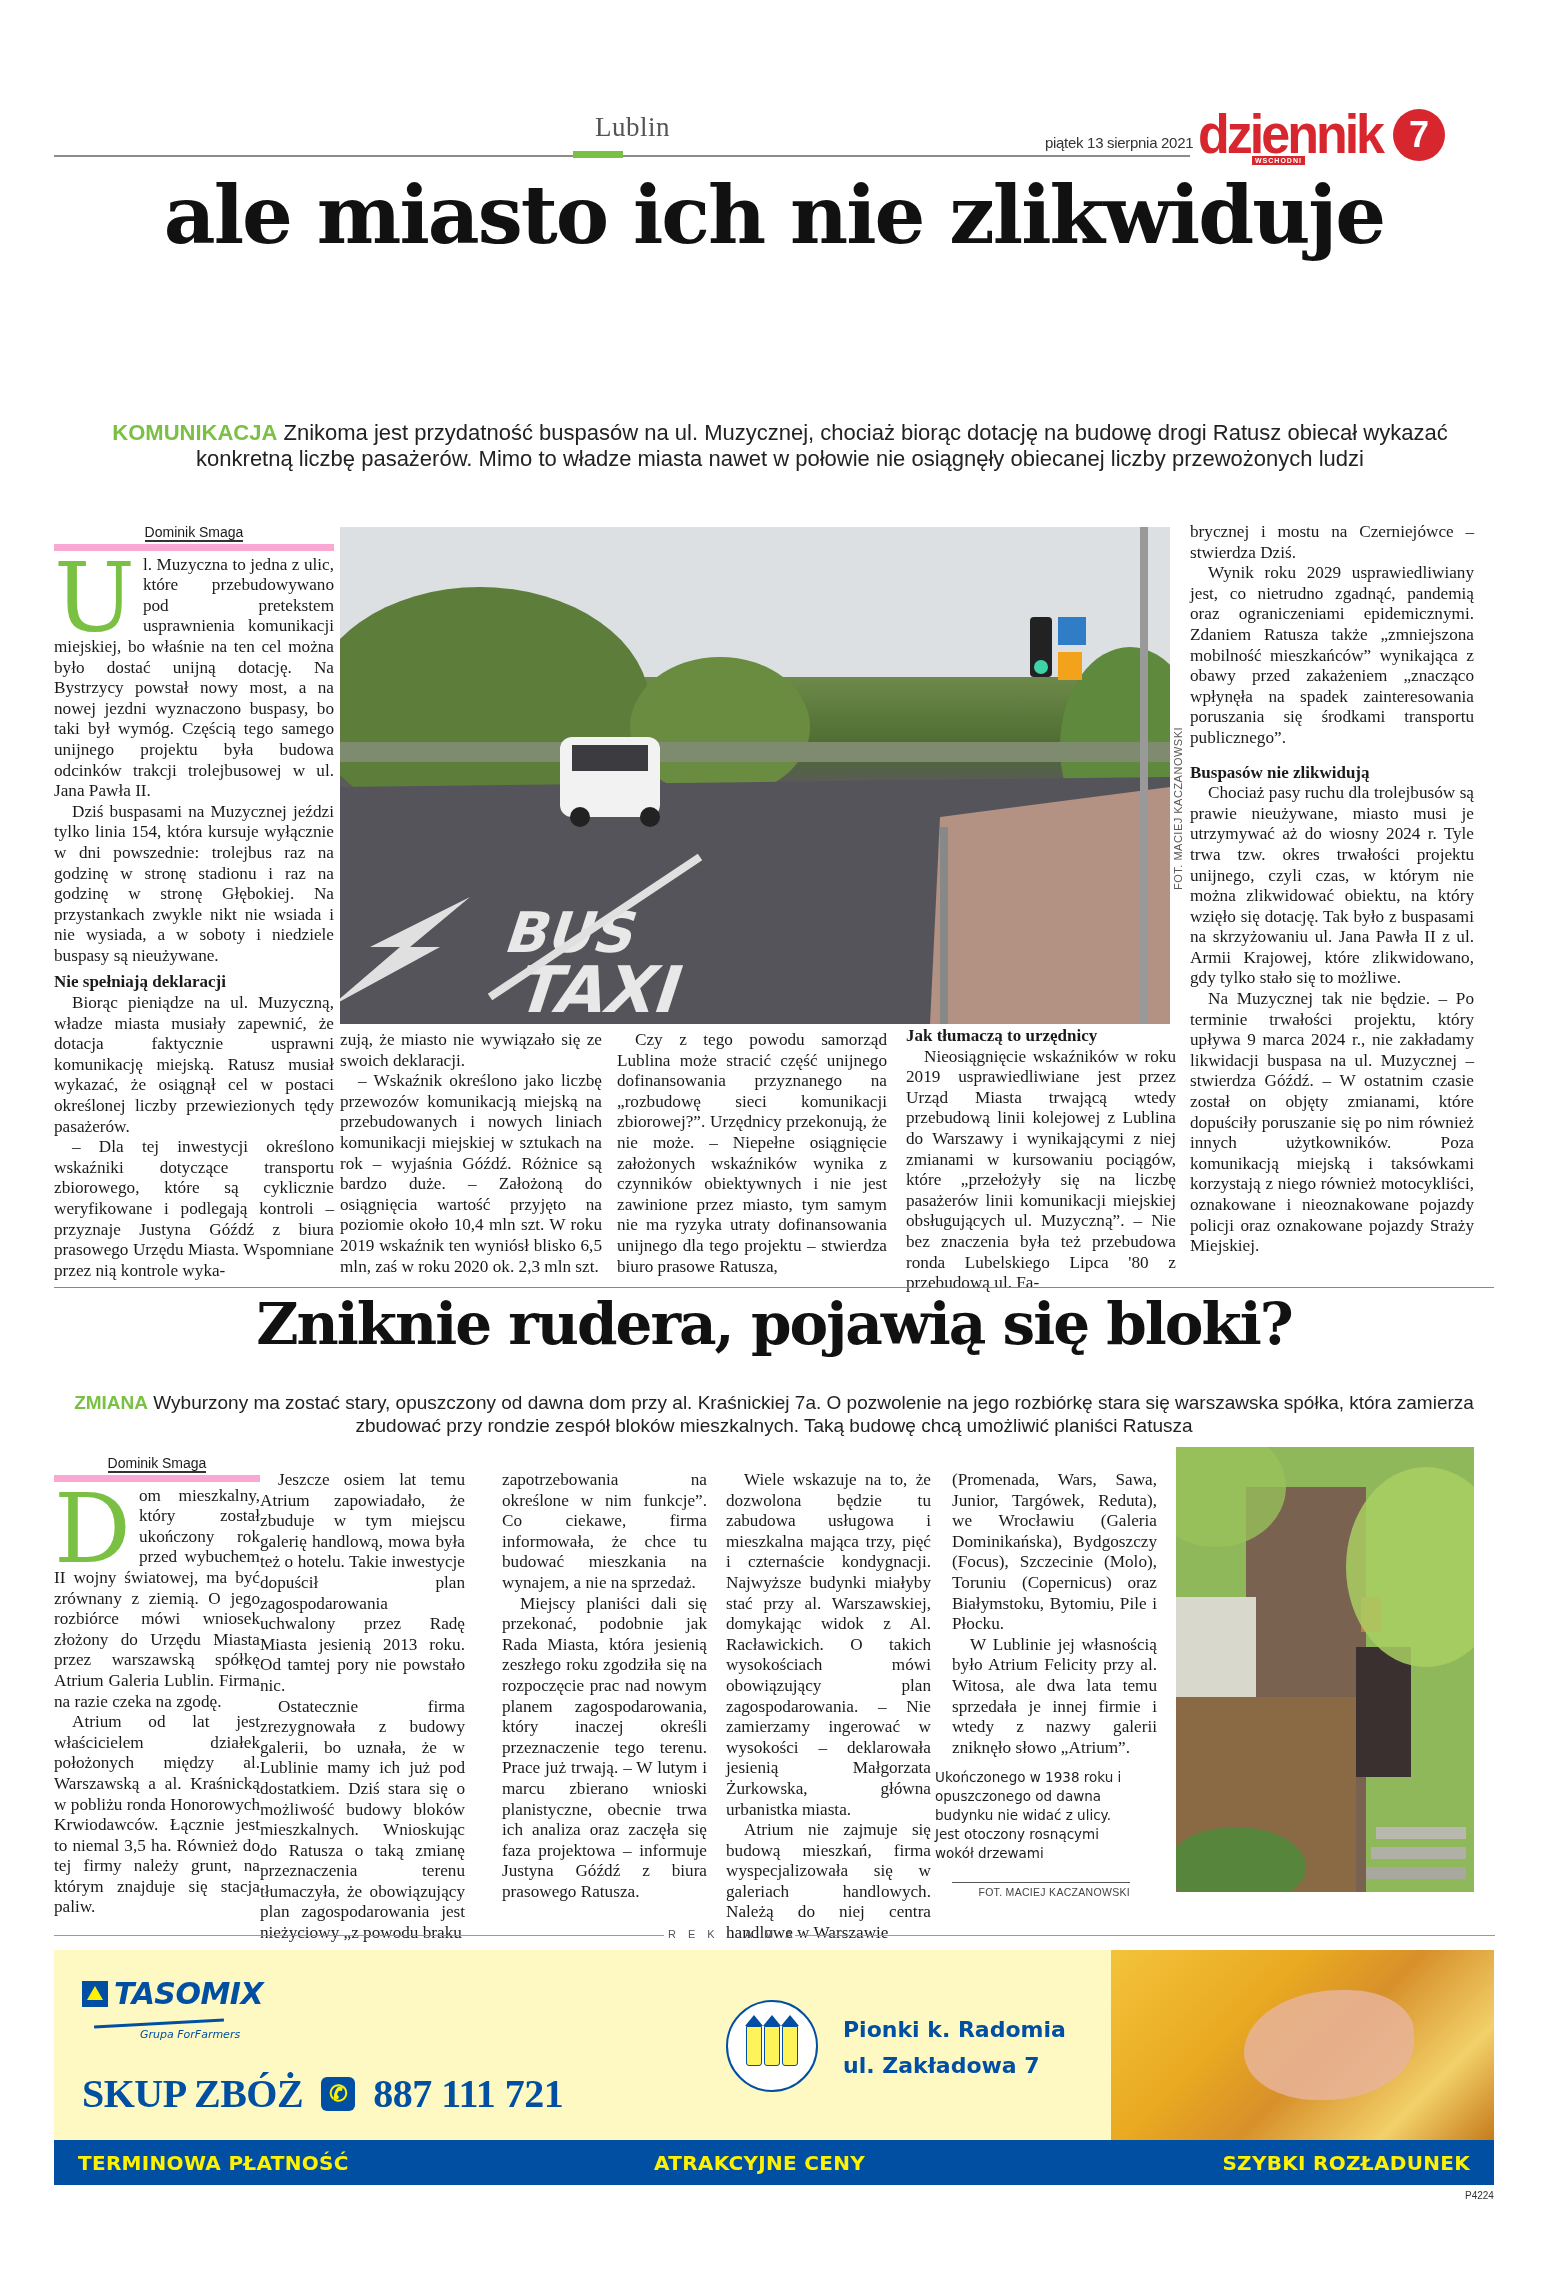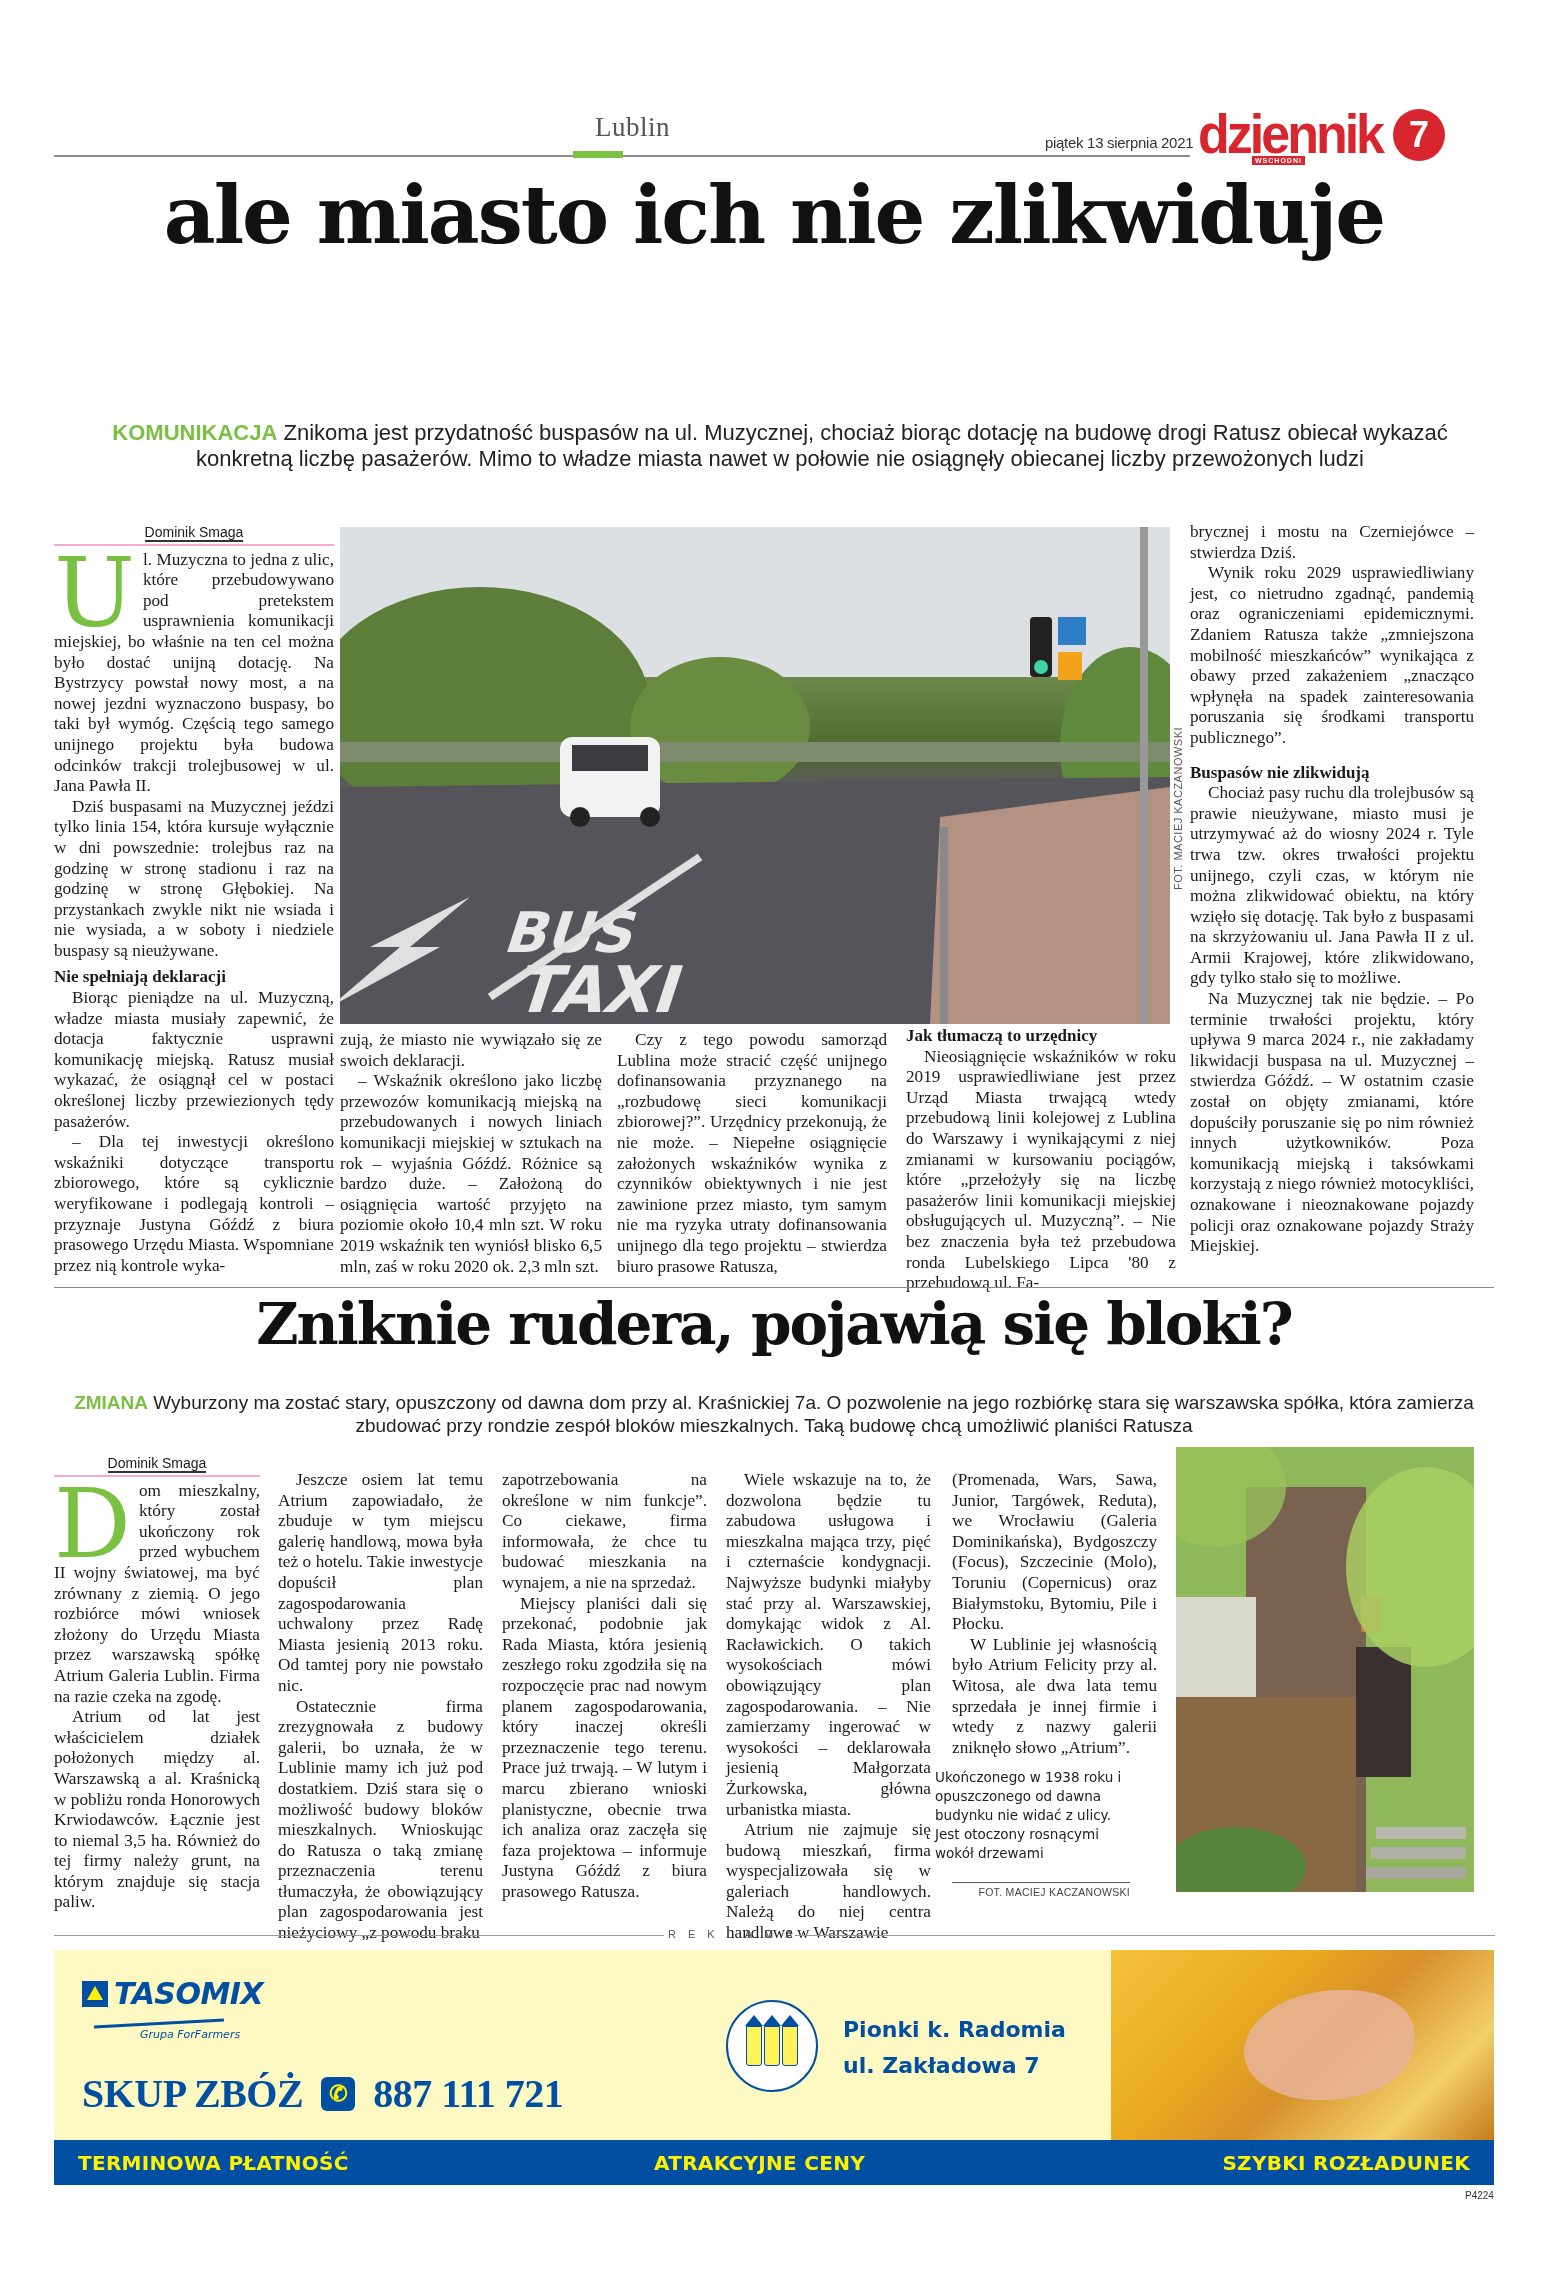--- a/index.html
+++ b/index.html
@@ -22,21 +22,21 @@
   .h1 { left: 54px; top: 172px; width: 1440px; font-size: 80px; }
   .lead { font-family: "Liberation Sans", sans-serif; font-size: 22px; color: #222; text-align: center; line-height: 1.2; }
   .lead .kicker { color: #7ac143; font-weight: bold; }
   .lead1 { left: 80px; top: 420px; width: 1400px; }
 
   
   .col { font-family: "Liberation Serif", serif; font-size: 17.2px; line-height: 20.6px; text-align: justify; hyphens: manual; color: #1a1a1a; }
   .col p { text-indent: 18px; }
   .col p.noindent { text-indent: 0; }
   .col h4 { font-family: "Liberation Serif", serif; font-size: 17px; font-weight: bold; margin-top: 6px; text-indent: 0; }
-  .byline { font-family: "Liberation Sans", sans-serif; font-size: 14px; text-align: center; border-bottom: 2px solid #f9a8d4; padding-bottom: 1px; margin-bottom: 4px; }
+  .byline { font-family: "Liberation Sans", sans-serif; font-size: 14px; text-align: center; border-bottom: 7px solid #f9a8d4; padding-bottom: 1px; margin-bottom: 4px; }
   .byline span { border-bottom: 2px solid #333; }
   .dropcap { float: left; font-family: "DejaVu Serif", serif; font-size: 96px; line-height: 78px; color: #7ac143; margin: 4px 8px 0 0; font-weight: normal; }
 
   .photo1 { left: 340px; top: 527px; width: 830px; height: 497px; overflow: hidden; background: linear-gradient(180deg, #dfe2e4 0%, #d6dadb 28%, #6e8a4a 30%, #4c6a30 45%, #5b5a5c 52%, #4b4a50 100%); }
   .photo-credit-v { left: 1172px; top: 890px; font-family: "Liberation Sans", sans-serif; font-size: 11px; color: #555; transform: rotate(-90deg); transform-origin: left top; white-space: nowrap; letter-spacing: 0.5px; }
 
   .hr-full { left: 54px; height: 1px; background: #888; }
 
   .h2 { left: 54px; top: 1293px; width: 1440px; font-size: 58px; }
   .lead2 { left: 54px; top: 1392px; width: 1440px; font-size: 19px; }
@@ -156,21 +156,21 @@
   <span class="kicker">ZMIANA</span>
   <span>Wyburzony ma zostać stary, opuszczony od dawna dom przy al. Kraśnickiej 7a. O pozwolenie na jego rozbiórkę stara się warszawska spółka, która zamierza zbudować przy rondzie zespół bloków mieszkalnych. Taką budowę chcą umożliwić planiści Ratusza</span>
 </div>
 
 <div class="abs col" style="left:54px; top:1453px; width:206px;">
   <div class="byline"><span>Dominik Smaga</span></div>
   <span class="dropcap">D</span>
   <p class="noindent">om mieszkalny, który został ukończony rok przed wybuchem II wojny światowej, ma być zrównany z ziemią. O jego rozbiórce mówi wniosek złożony do Urzędu Miasta przez warszawską spółkę Atrium Galeria Lublin. Firma na razie czeka na zgodę.</p>
   <p>Atrium od lat jest właścicielem działek położonych między al. Warszawską a al. Kraśnicką w pobliżu ronda Honorowych Krwiodawców. Łącznie jest to niemal 3,5 ha. Również do tej firmy należy grunt, na którym znajduje się stacja paliw.</p>
 </div>
-<div class="abs col" style="left:278px; top:1470px; width:205px;">
+<div class="abs col" style="left:260px; top:1470px; width:205px;">
   <p>Jeszcze osiem lat temu Atrium zapowiadało, że zbuduje w tym miejscu galerię handlową, mowa była też o hotelu. Takie inwestycje dopuścił plan zagospodarowania uchwalony przez Radę Miasta jesienią 2013 roku. Od tamtej pory nie powstało nic.</p>
   <p>Ostatecznie firma zrezygnowała z budowy galerii, bo uznała, że w Lublinie mamy ich już pod dostatkiem. Dziś stara się o możliwość budowy bloków mieszkalnych. Wnioskując do Ratusza o taką zmianę przeznaczenia terenu tłumaczyła, że obowiązujący plan zagospodarowania jest nieżyciowy „z powodu braku</p>
 </div>
 <div class="abs col" style="left:502px; top:1470px; width:205px;">
   <p class="noindent">zapotrzebowania na określone w nim funkcje”. Co ciekawe, firma informowała, że chce tu budować mieszkania na wynajem, a nie na sprzedaż.</p>
   <p>Miejscy planiści dali się przekonać, podobnie jak Rada Miasta, która jesienią zeszłego roku zgodziła się na rozpoczęcie prac nad nowym planem zagospodarowania, który inaczej określi przeznaczenie tego terenu. Prace już trwają. – W lutym i marcu zbierano wnioski planistyczne, obecnie trwa ich analiza oraz zaczęła się faza projektowa – informuje Justyna Góźdź z biura prasowego Ratusza.</p>
 </div>
 <div class="abs col" style="left:726px; top:1470px; width:205px;">
   <p>Wiele wskazuje na to, że dozwolona będzie tu zabudowa usługowa i mieszkalna mająca trzy, pięć i czternaście kondygnacji. Najwyższe budynki miałyby stać przy al. Warszawskiej, domykając widok z Al. Racławickich. O takich wysokościach mówi obowiązujący plan zagospodarowania. – Nie zamierzamy ingerować w wysokości – deklarowała jesienią Małgorzata Żurkowska, główna urbanistka miasta.</p>
   <p>Atrium nie zajmuje się budową mieszkań, firma wyspecjalizowała się w galeriach handlowych. Należą do niej centra handlowe w Warszawie</p>

